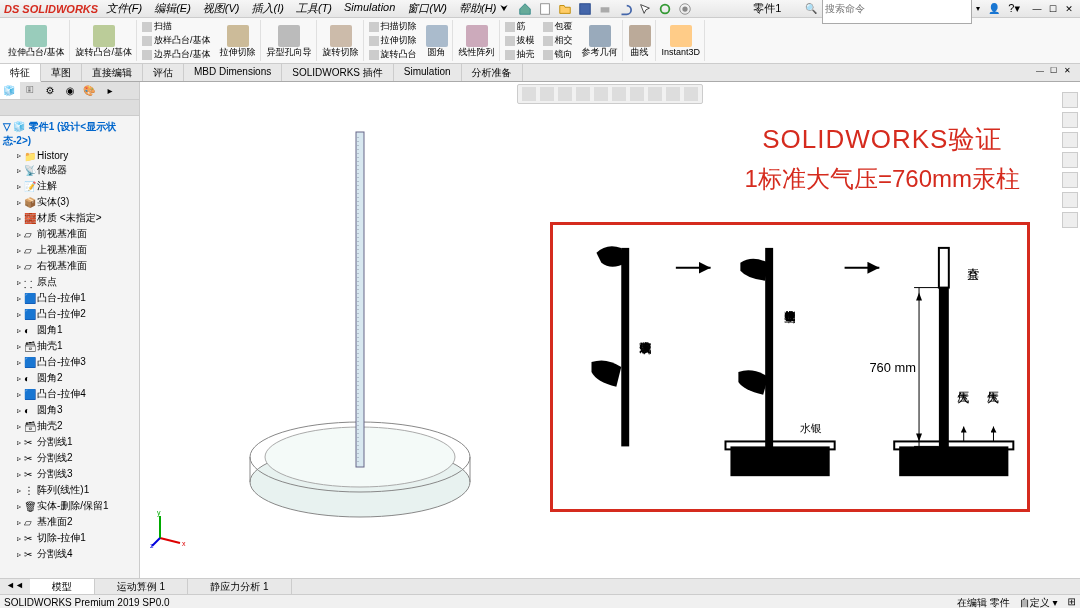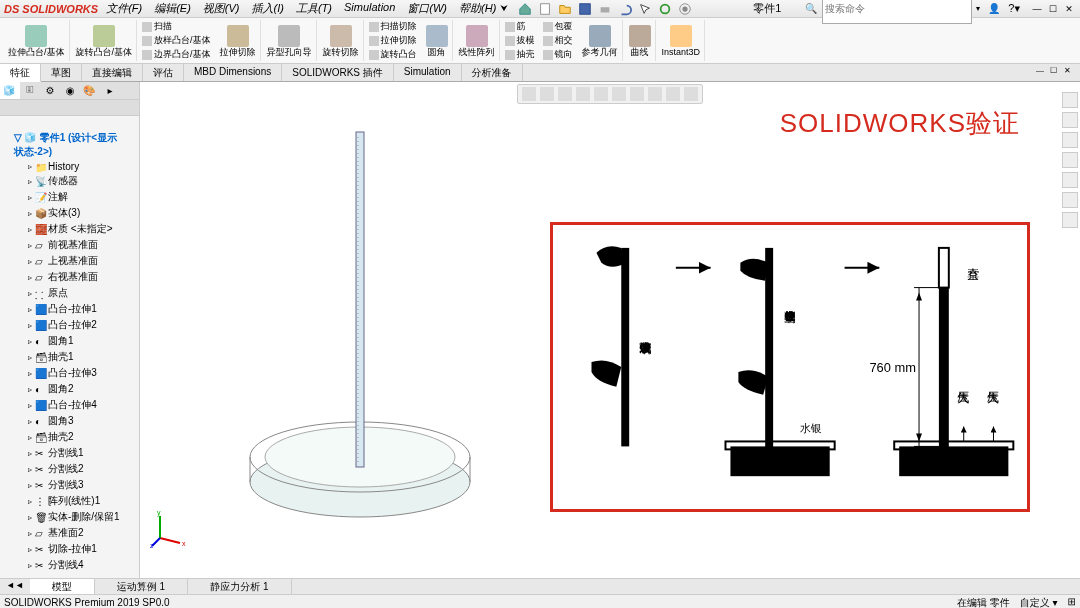--- a/index.html
+++ b/index.html
@@ -23,29 +23,29 @@
 .rgrp-mini div { display: flex; align-items: center; gap: 2px; }
 .rgrp-mini .mi { width: 10px; height: 10px; background: #ccc; }
 .tabs { height: 18px; background: #e8e8e8; display: flex; border-bottom: 1px solid #aaa; }
 .tab { padding: 2px 10px; font-size: 10px; border-right: 1px solid #ccc; cursor: pointer; }
 .tab.active { background: #fff; border-bottom: 1px solid #fff; margin-bottom: -1px; }
 .main { display: flex; height: 496px; }
 .sidebar { width: 140px; background: #f4f4f4; border-right: 1px solid #ccc; display: flex; flex-direction: column; }
 .sbtabs { height: 18px; display: flex; background: #e0e0e0; border-bottom: 1px solid #ccc; }
 .sbtabs span { width: 20px; display: inline-flex; align-items: center; justify-content: center; font-size: 10px; cursor: pointer; }
 .sbhead { height: 16px; background: #ddd; border-bottom: 1px solid #ccc; }
-.tree { flex: 1; overflow: auto; font-size: 10px; padding: 14px; }
+.tree { flex: 1; overflow: auto; font-size: 10px; padding: 3px; }
 .tree-root { color: #0066cc; font-weight: bold; padding: 1px 0; }
 .tree-item { padding: 1px 0 1px 14px; display: flex; align-items: center; gap: 3px; cursor: pointer; }
 .tree-item .ti { width: 10px; height: 10px; display: inline-block; }
 .viewport { flex: 1; background: #fff; position: relative; }
 .vp-toolbar { position: absolute; top: 2px; left: 50%; transform: translateX(-50%); display: flex; gap: 4px; background: rgba(240,240,240,0.9); padding: 2px 4px; border: 1px solid #ccc; border-radius: 2px; }
 .vp-toolbar span { width: 14px; height: 14px; background: #ddd; cursor: pointer; }
 .model-area { position: absolute; left: 20px; top: 30px; width: 480px; height: 450px; }
-.overlay-text { position: absolute; right: 60px; top: 24px; text-align: center; font-family: "SimSun", serif; }
+.overlay-text { position: absolute; right: 60px; top: 40px; text-align: center; font-family: "SimSun", serif; }
 .overlay-text .l1 { color: #d52b1e; font-size: 26px; letter-spacing: 1px; }
 .overlay-text .l2 { color: #d52b1e; font-size: 24px; margin-top: 6px; }
 .diagram-box { position: absolute; right: 50px; top: 140px; width: 480px; height: 290px; border: 3px solid #d52b1e; background: #fff; padding: 8px; }
 .vp-right { position: absolute; right: 2px; top: 10px; display: flex; flex-direction: column; gap: 4px; }
 .vp-right span { width: 16px; height: 16px; background: #eee; border: 1px solid #ccc; cursor: pointer; }
 .vp-winctrl { position: absolute; right: 4px; top: -16px; display: flex; gap: 2px; }
 .vp-winctrl span { width: 12px; height: 12px; font-size: 8px; cursor: pointer; }
 .triad { position: absolute; left: 10px; bottom: 30px; width: 40px; height: 40px; }
 .bottomtabs { height: 16px; background: #e8e8e8; display: flex; border-top: 1px solid #ccc; }
 .btab { padding: 1px 22px; font-size: 10px; border-right: 1px solid #ccc; cursor: pointer; }
@@ -407,20 +407,21 @@
       <ellipse cx="200" cy="345" rx="110" ry="35" fill="none" stroke="#888"></ellipse>
       <line x1="90" y1="345" x2="90" y2="370" stroke="#888"></line>
       <line x1="310" y1="345" x2="310" y2="370" stroke="#888"></line>
       <ellipse cx="200" cy="345" rx="95" ry="30" fill="#f4faf8" stroke="#aaa"></ellipse>
       <rect x="196" y="20" width="8" height="335" fill="#d8e8f0" stroke="#668"></rect>
       <line x1="198" y1="25" x2="198" y2="350" stroke="#446" stroke-width="0.5" stroke-dasharray="1 3"></line>
     </svg>
 
     <div class="overlay-text">
       <div class="l1">SOLIDWORKS验证</div>
+      <div class="l2">1标准大气压=760mm汞柱</div>
     </div>
 
     <div class="diagram-box">
       <svg width="100%" height="100%" viewBox="0 0 460 270">
 
         <g>
           <rect x="60" y="15" width="8" height="200" fill="#000"></rect>
           <path d="M35 20 q10 -10 25 -5 l5 15 q-15 8 -25 0 z" fill="#000"></path>
           <path d="M30 130 q15 -5 30 5 l-5 20 q-20 -5 -25 -15 z" fill="#000"></path>
           <text x="85" y="100" font-size="12" writing-mode="tb">玻璃管中装满水银</text>

